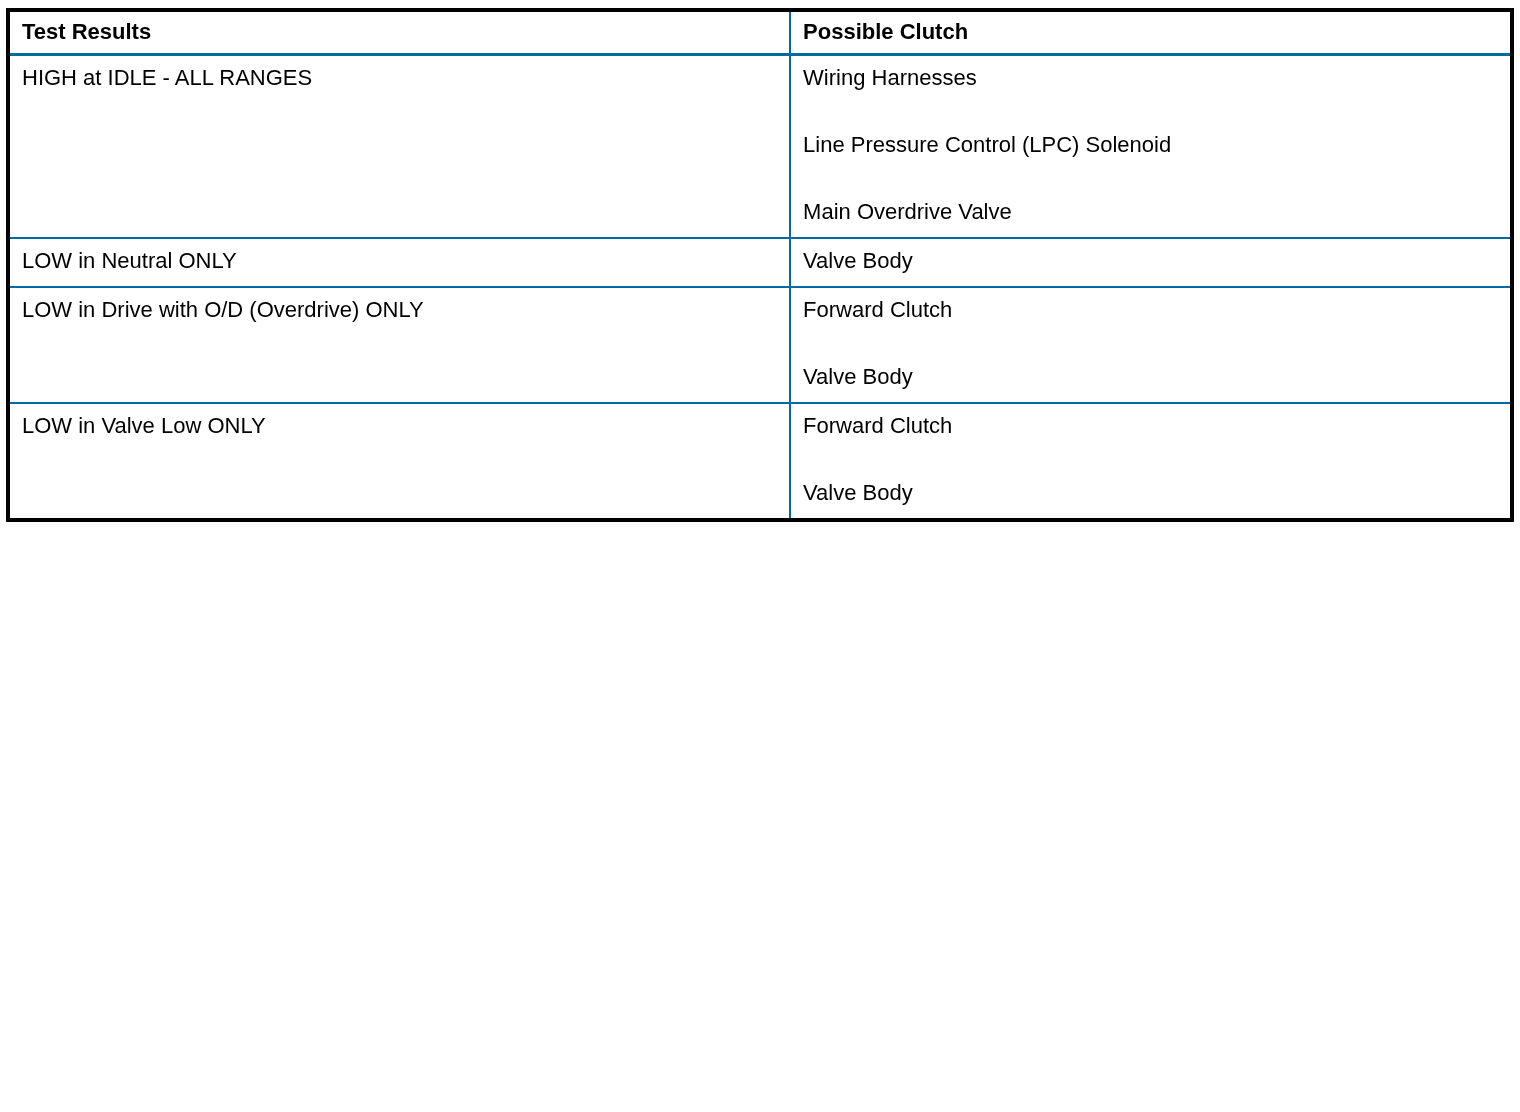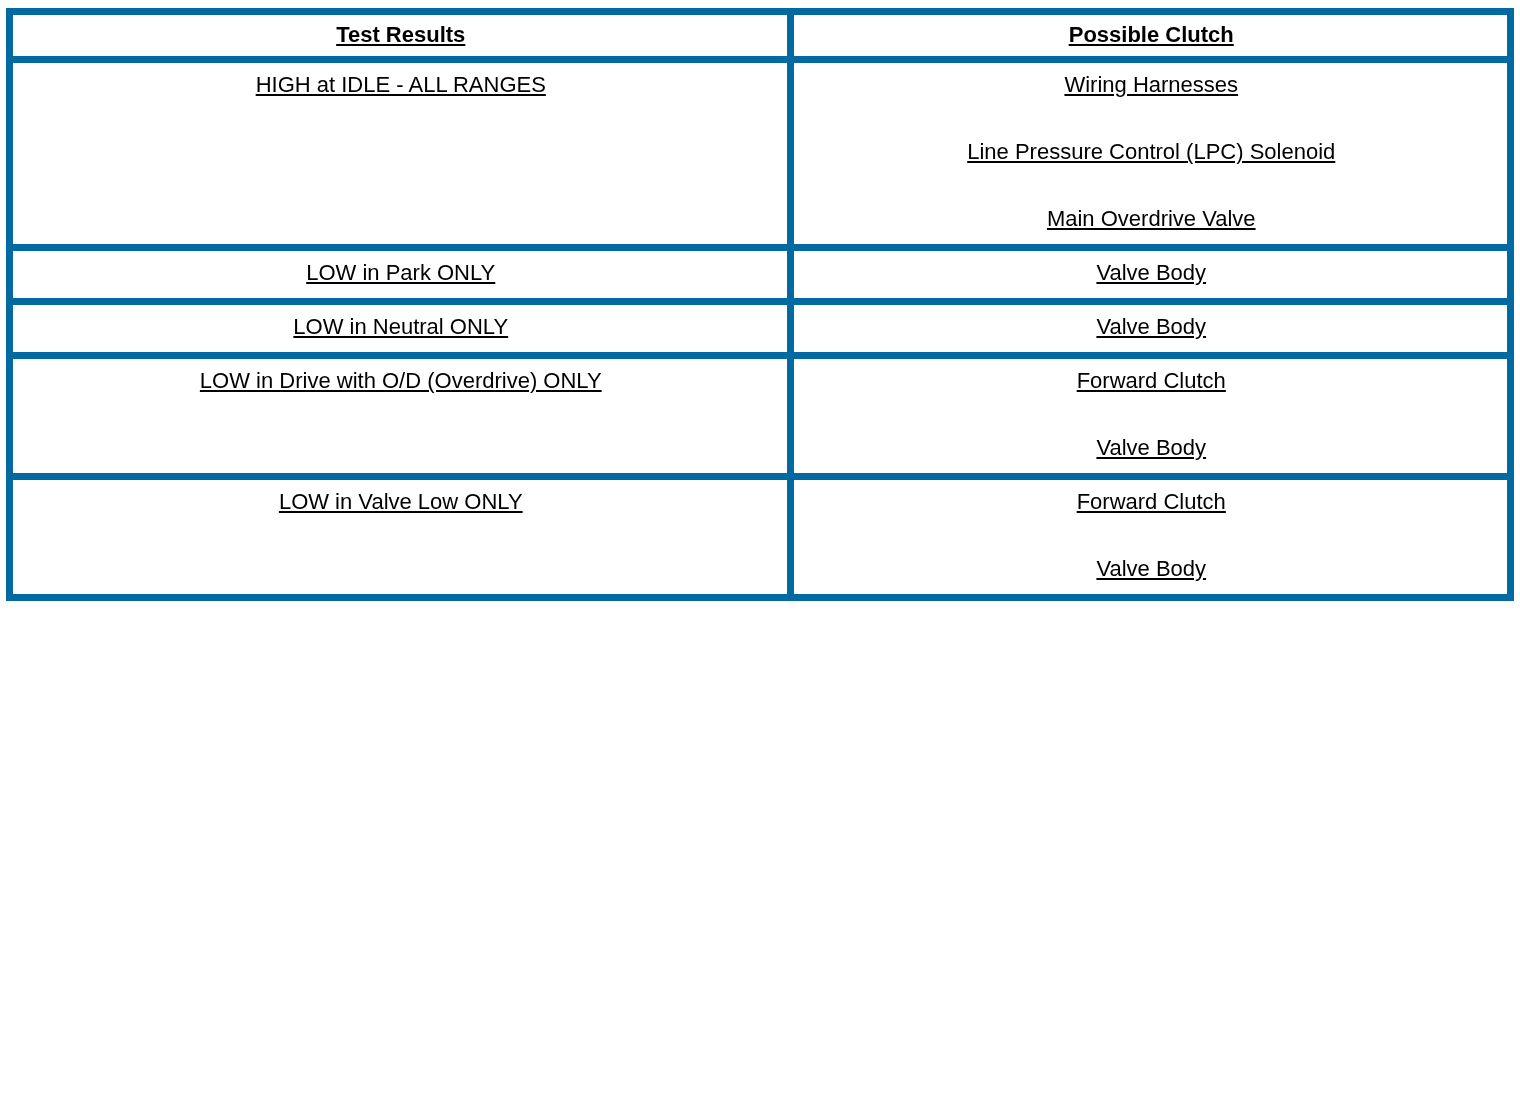--- a/index.html
+++ b/index.html
@@ -16,28 +16,27 @@
     padding: 8px 6px;
   }
   table.diagnostic-table {
     border-collapse: collapse;
     width: 100%;
     table-layout: fixed;
     border: 4px solid #000000;
   }
   table.diagnostic-table th,
   table.diagnostic-table td {
-    border: 7px solid #0369a1;
+    border: 2px solid #0369a1;
     vertical-align: top;
-    text-align: center;
+    text-align: left;
     padding: 8px 10px 11px 12px;
     font-size: 22px;
     line-height: 28px;
     overflow: hidden;
-    text-decoration: underline;
   }
   table.diagnostic-table th {
     font-weight: bold;
     padding-top: 6px;
     padding-bottom: 7px;
     border-bottom-width: 3px;
   }
   col.col-test   { width: 52%; }
   col.col-source { width: 48%; }
   .source-line {
@@ -70,28 +69,20 @@
           <div class="test-result-text">HIGH at IDLE - ALL RANGES</div>
         </td>
         <td>
           <div class="source-line">Wiring Harnesses</div>
           <div class="source-line">Line Pressure Control (LPC) Solenoid</div>
           <div class="source-line">Main Overdrive Valve</div>
         </td>
       </tr>
       <tr>
         <td>
-          <div class="test-result-text">LOW in Park ONLY</div>
-        </td>
-        <td>
-          <div class="source-line">Valve Body</div>
-        </td>
-      </tr>
-      <tr>
-        <td>
           <div class="test-result-text">LOW in Neutral ONLY</div>
         </td>
         <td>
           <div class="source-line">Valve Body</div>
         </td>
       </tr>
       <tr>
         <td>
           <div class="test-result-text">LOW in Drive with O/D (Overdrive) ONLY</div>
         </td>

